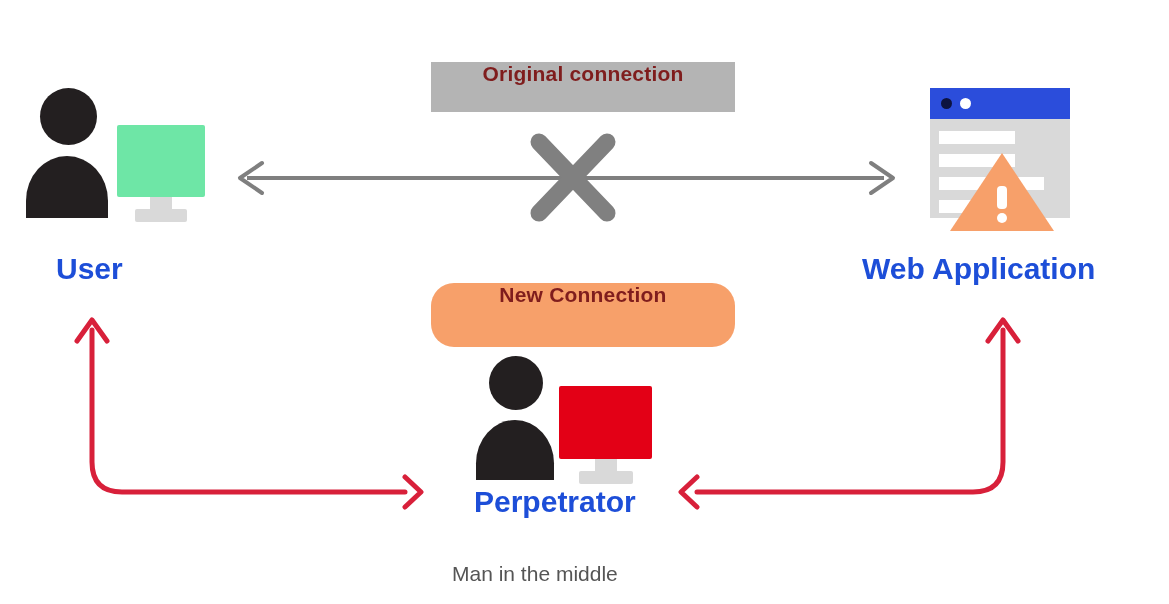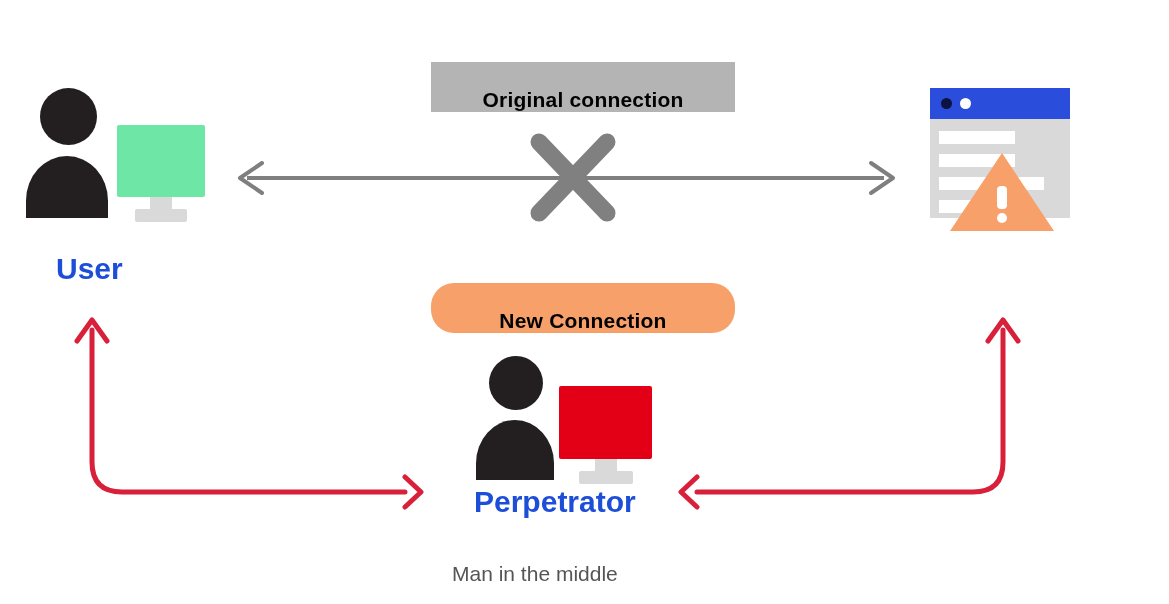--- a/index.html
+++ b/index.html
@@ -106,35 +106,35 @@
     left: 47px; top: 60px;
     width: 10px; height: 10px;
     background: #ffffff;
     border-radius: 50%;
   }
 
   
   .banner {
     position: absolute;
     display: flex;
-    align-items: flex-end;
+    align-items: flex-start;
     justify-content: center;
-    color: #000000;
+    color: #7f1d1d;
     font-weight: bold;
     letter-spacing: 0.2px;
   }
   .banner.original {
     left: 431px; top: 62px;
     width: 304px; height: 50px;
     background: #b4b4b4;
     font-size: 21px;
   }
   .banner.newconn {
     left: 431px; top: 283px;
-    width: 304px; height: 50px;
+    width: 304px; height: 64px;
     background: #f7a06a;
     font-size: 21px;
     border-radius: 23px;
   }
 
   
   .label-main {
     position: absolute;
     font-weight: bold;
     color: #1d4ed8;
@@ -186,20 +186,21 @@
       <div class="line" style="left:9px; top:81px; width:76px;"></div>
     </div>
   </div>
 
   <div class="warning">
     <div class="tri"></div>
     <div class="bang-stem"></div>
     <div class="bang-dot"></div>
   </div>
 
+  <div class="label-main" style="left:862px; top:252px;">Web Application</div>
 
   <div class="banner original">
     <span>Original connection</span>
   </div>
 
   <div class="banner newconn">
     <span>New Connection</span>
   </div>
 
   <div class="person" style="left:476px; top:356px; width:78px; height:124px;">

